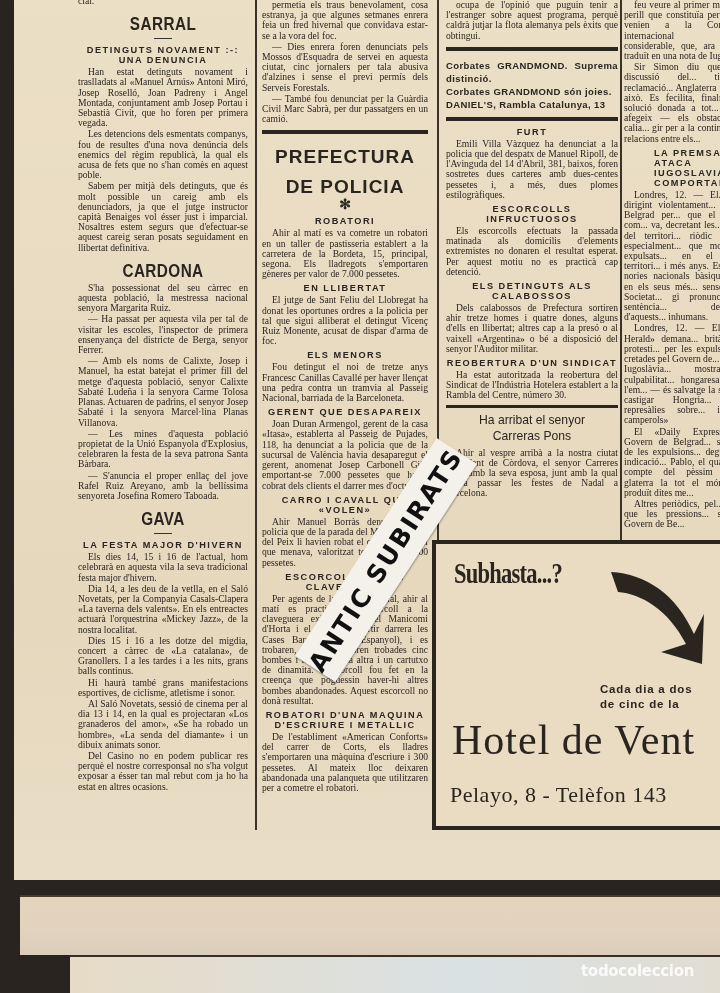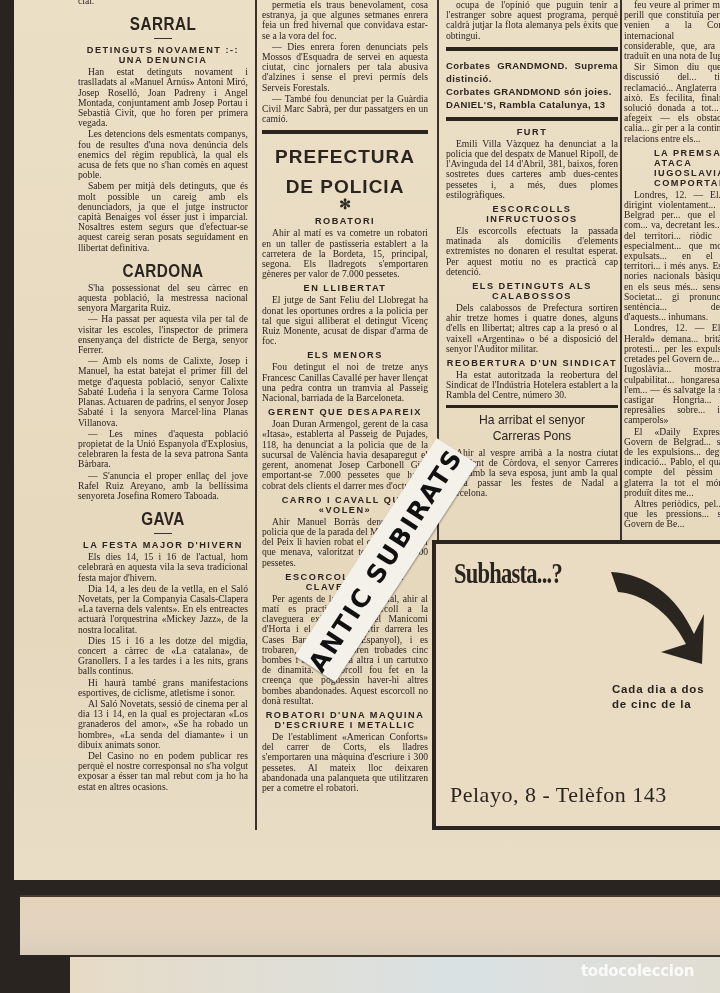--- a/index.html
+++ b/index.html
@@ -63,21 +63,21 @@
       position: absolute; left: 432px; top: 540px; width: 300px; height: 282px;
       border-left: 4px solid #2b2520; border-top: 4px solid #2b2520; border-bottom: 4px solid #2b2520;
       background: #eadcc2;
     }
     .ad-title {
       position: absolute; left: 18px; top: 12px;
       font-family: "Liberation Serif", serif; font-weight: bold;
       font-size: 30px; letter-spacing: -1px; transform: scaleX(0.75); transform-origin: left;
     }
     .ad-cada {
-      position: absolute; left: 176px; top: 138px;
+      position: absolute; left: 164px; top: 138px;
       font-family: "Liberation Sans", sans-serif; font-weight: bold; font-size: 11.5px; line-height: 14px;
       letter-spacing: 0.8px; white-space: nowrap;
     }
     .ad-hotel {
       position: absolute; left: 16px; top: 172px;
       font-family: "Liberation Serif", serif; font-size: 42px; white-space: nowrap; letter-spacing: 1px;
     }
     .ad-addr {
       position: absolute; left: 14px; top: 238px;
       font-family: "Liberation Serif", serif; font-size: 22px; white-space: nowrap; letter-spacing: 0.5px;
@@ -196,20 +196,21 @@
   </div>
 </div>
 
 <div class="ad">
   <div class="ad-title">Subhasta...?</div>
   <svg class="ad-arrow" width="110" height="110" viewBox="0 0 110 110">
     <path d="M5 8 C40 10 70 30 88 70 L98 50 L96 100 L55 88 L80 80 C62 45 35 30 12 28 Z" fill="#2b2520"></path>
   </svg>
   <div class="ad-cada">Cada dia a dos</div>
   <div class="ad-cada" style="top:153px">de cinc de la</div>
+  <div class="ad-hotel">Hotel de Vent</div>
   <div class="ad-addr">Pelayo, 8 - Telèfon 143</div>
 </div>
 
 <div class="stamp">
   <span>ANTIC SUBIRATS</span>
 </div>
 
 <div class="watermark">todocoleccion</div>
 
 </body></html>

